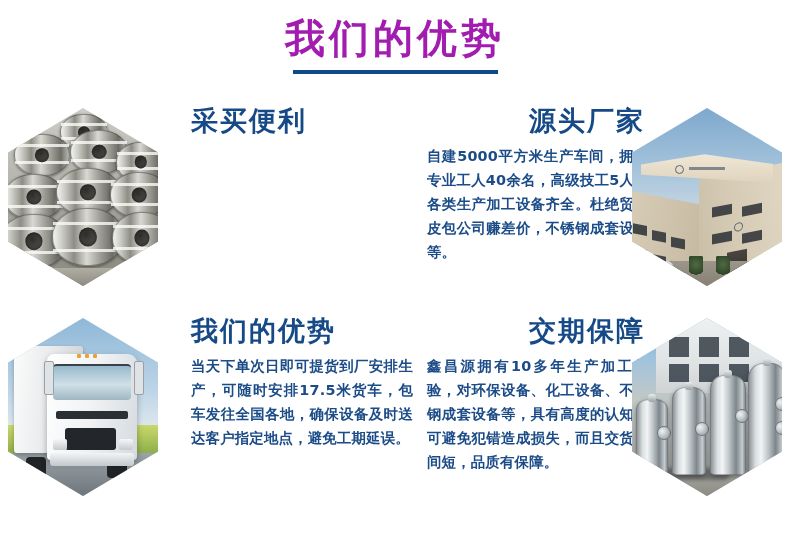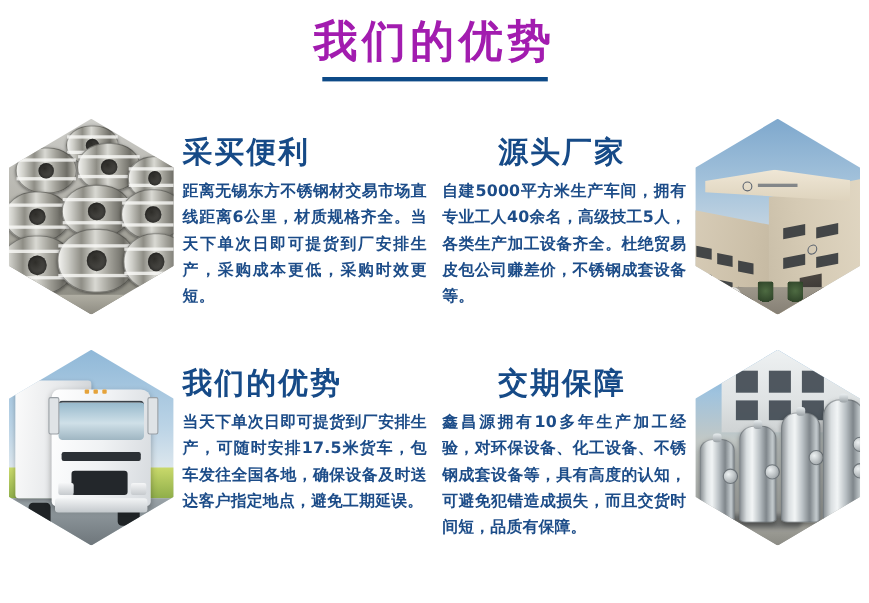--- a/index.html
+++ b/index.html
@@ -45,33 +45,33 @@
     position:absolute;top:8px;
     width:150px;height:178px;
     clip-path:polygon(50% 0%,100% 25%,100% 75%,50% 100%,0% 75%,0% 25%);
     overflow:hidden;
   }
   .hex-left{left:2px;}
   .hex-right{right:2px;}
   .hex-inner{position:absolute;inset:0;}
 
   
-  .txt{position:absolute;top:22px;width:222px;}
+  .txt{position:absolute;top:4px;width:222px;margin-left:25px;}
   .txt-right{left:160px;text-align:left;}
   .txt-left{left:6px;text-align:left;}
   .card-title{
     font-size:27px;
     font-weight:bold;
     color:#164a87;
     letter-spacing:2px;
     line-height:34px;
     margin:0 0 6px 0;
     white-space:nowrap;
   }
-  .title-right-align{text-align:center;padding-right:4px;}
+  .title-right-align{text-align:right;padding-right:4px;}
   .card-body{
     font-size:14.4px;
     font-weight:bold;
     color:#1c4c88;
     line-height:24px;
     letter-spacing:0.2px;
     margin:0;
     text-align:justify;
     text-justify:inter-ideograph;
   }
@@ -289,21 +289,20 @@
           <div class="coil" style="left:104px;top:104px;width:58px;height:50px;">
             <div class="band" style="top:12px;"></div>
               <div class="band" style="top:34px;"></div>
           </div>
           <div style="position:absolute;left:0;bottom:0;width:100%;height:18px;background:linear-gradient(180deg,#b0aea3,#8e8c82);"></div>
         </div>
       </div>
 
       <div class="txt txt-right">
         <div class="card-title">采买便利</div>
-        <p class="card-body">距离无锡东方不锈钢材交易市场直线距离6公里，材质规格齐全。当天下单次日即可提货到厂安排生产，采购成本更低，采购时效更短。</p>
       </div>
     </div>
 
     <div class="card card-2">
 
       <div class="txt txt-left">
         <div class="card-title title-right-align">源头厂家</div>
         <p class="card-body">自建5000平方米生产车间，拥有专业工人40余名，高级技工5人，各类生产加工设备齐全。杜绝贸易皮包公司赚差价，不锈钢成套设备等。</p>
       </div>
 

